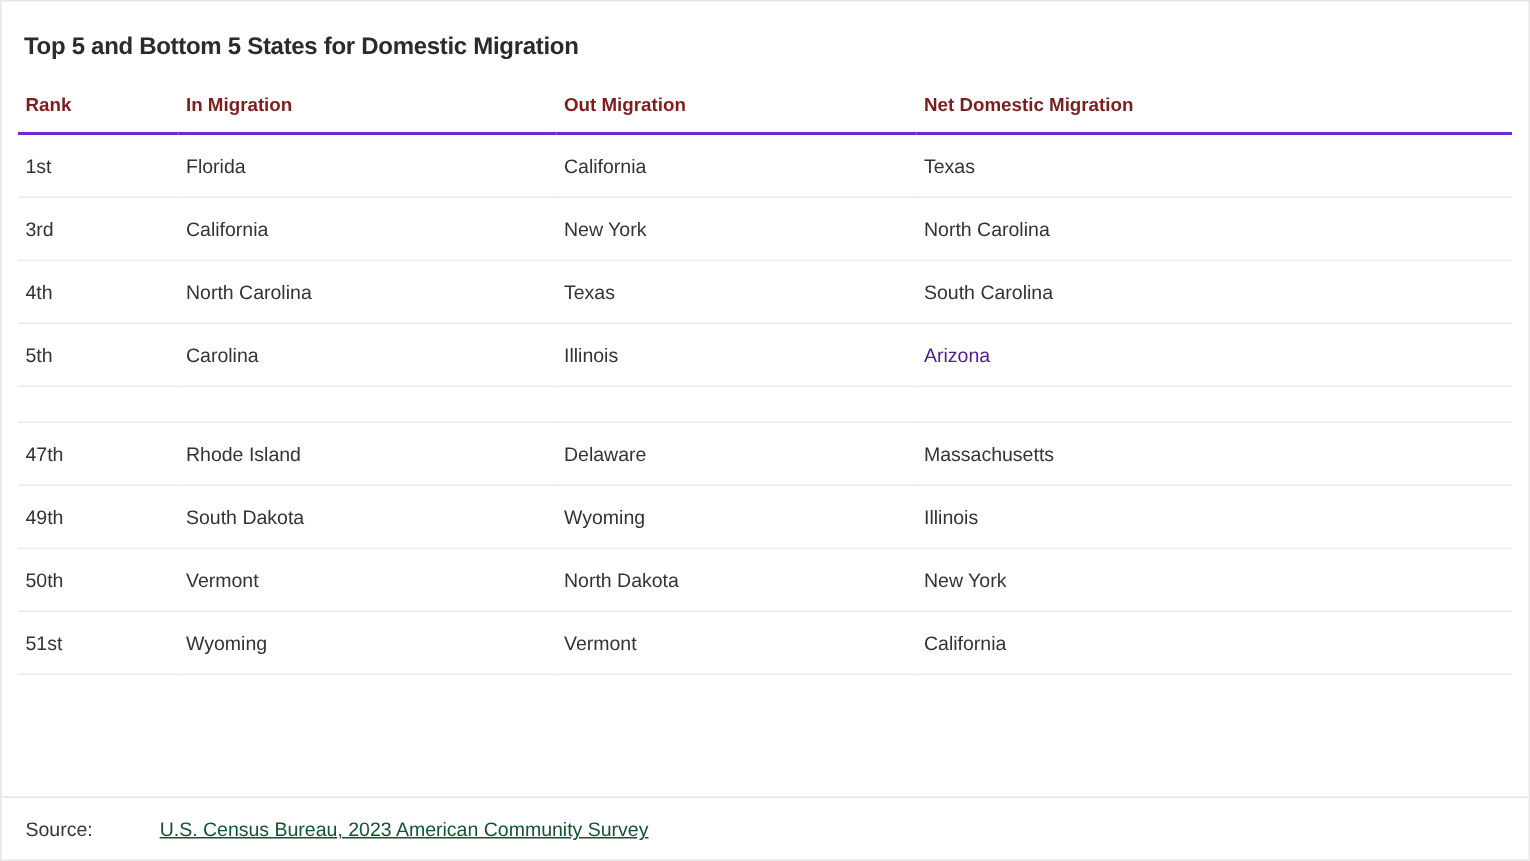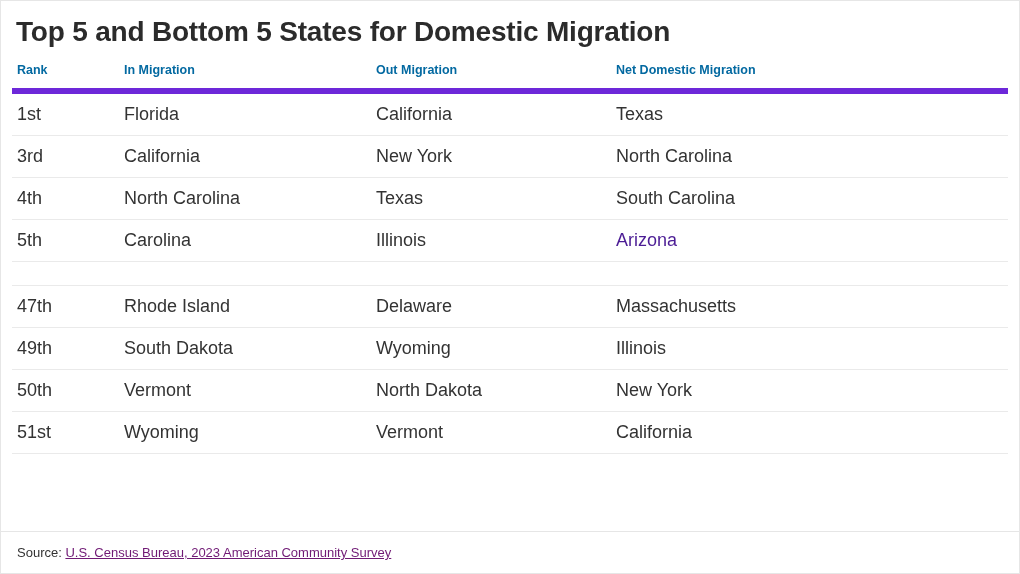--- a/index.html
+++ b/index.html
@@ -14,21 +14,21 @@
   .card {
     position: relative;
     width: 1020px;
     height: 574px;
     box-sizing: border-box;
     background: #ffffff;
     border: 1px solid #e6e6e6;
     overflow: hidden;
   }
   .title {
-    font-size: 28px;
+    font-size: 16px;
     font-weight: bold;
     color: #2b2b2b;
     letter-spacing: -0.2px;
     padding: 16px 0 0 15px;
     line-height: 30px;
     white-space: nowrap;
   }
   table.migration-table {
     width: 996px;
     margin: 0 0 0 11px;
@@ -37,28 +37,28 @@
   }
   table.migration-table col.c-rank  { width: 107px; }
   table.migration-table col.c-in    { width: 252px; }
   table.migration-table col.c-out   { width: 240px; }
   table.migration-table col.c-net   { width: 397px; }
 
   thead th {
     text-align: left;
     font-size: 12.5px;
     font-weight: bold;
-    color: #0369a1;
+    color: #7f1d1d;
     padding: 16px 0 11px 5px;
-    border-bottom: 6px solid #6d28d9;
+    border-bottom: 2px solid #6d28d9;
     white-space: nowrap;
   }
   tbody td {
     text-align: left;
-    font-size: 18px;
+    font-size: 13px;
     font-weight: normal;
     color: #333333;
     padding: 0 0 0 5px;
     height: 41px;
     border-bottom: 1px solid #eaeaea;
     white-space: nowrap;
     vertical-align: middle;
   }
   tr.spacer-row td {
     height: 23px;
@@ -77,23 +77,24 @@
     box-sizing: border-box;
   }
   .footer-inner {
     font-size: 13px;
     color: #333333;
     padding: 13px 0 0 16px;
     white-space: nowrap;
   }
   .source-label { color: #333333; margin-top: 32px; }
   .source-link {
-    color: #701a75;
+    color: #14532d;
     text-decoration: underline;
     cursor: pointer;
+    margin-left: 41px;
   }
 </style>
 </head>
 <body>
 
 <div class="card">
 
   <div class="title">Top 5 and Bottom 5 States for Domestic Migration</div>
 
   <table class="migration-table">

